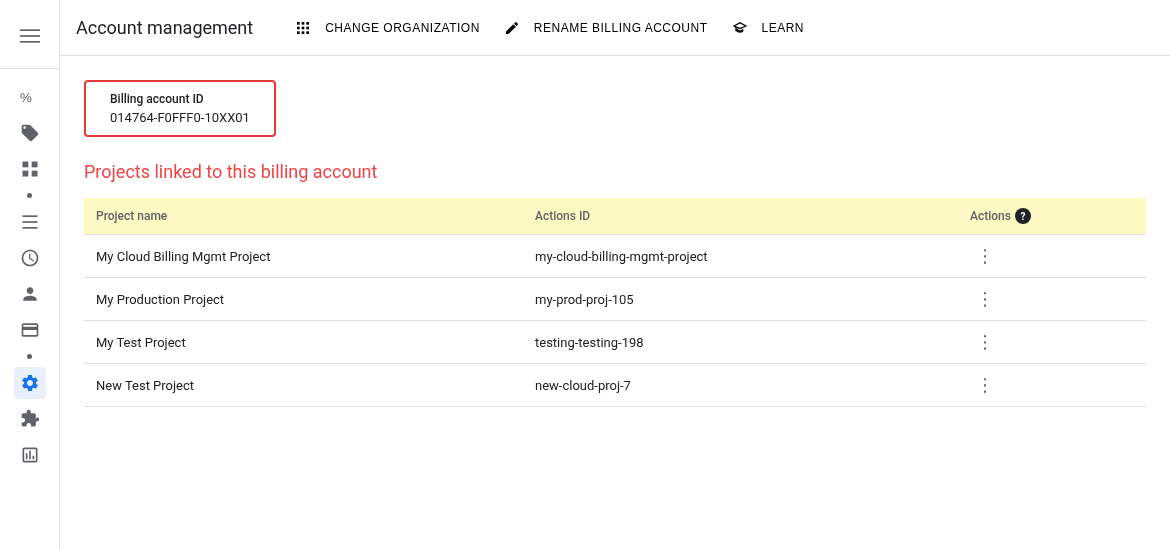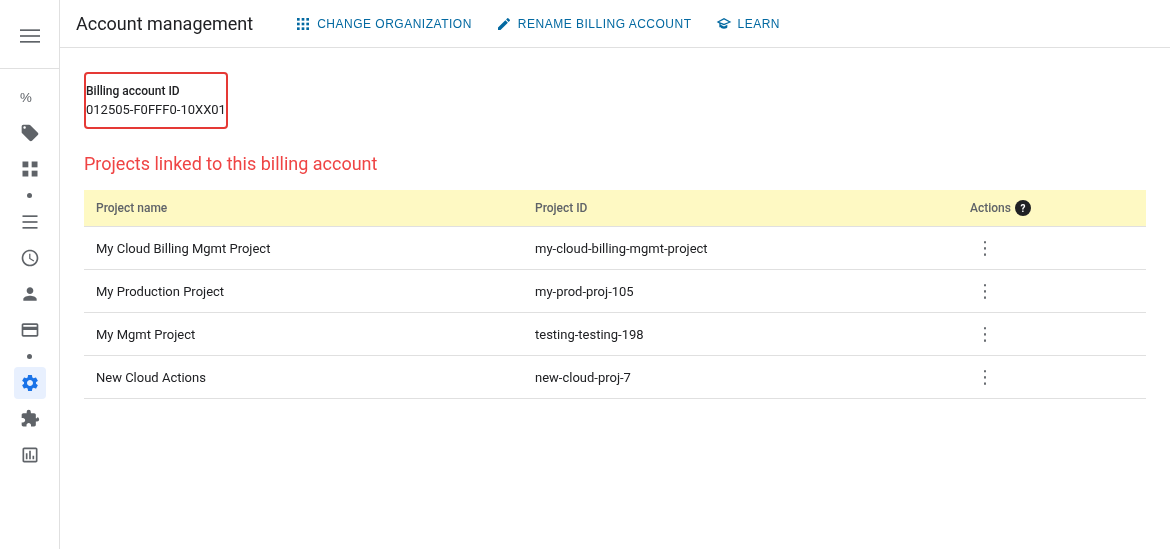--- a/index.html
+++ b/index.html
@@ -58,43 +58,43 @@
       display: flex;
       flex-direction: column;
       overflow: hidden;
     }
 
     
     .header {
       display: flex;
       align-items: center;
       padding: 0 16px;
-      height: 48px;
+      height: 56px;
       border-bottom: 1px solid #e0e0e0;
       flex-shrink: 0;
     }
     .header-title {
       font-size: 18px;
       font-weight: 400;
       color: #202124;
       margin-right: 32px;
       white-space: nowrap;
     }
     .header-actions {
       display: flex;
       align-items: center;
       gap: 4px;
       flex: 1;
     }
     .header-btn {
       display: flex;
       align-items: center;
-      gap: 6px;
+      gap: 14px;
       padding: 6px 10px;
-      color: #0369a1;
+      color: #000000;
       font-size: 12px;
       font-weight: 500;
       text-transform: uppercase;
       letter-spacing: 0.5px;
       cursor: pointer;
       border-radius: 4px;
       border: none;
       background: none;
       white-space: nowrap;
     }
@@ -116,21 +116,21 @@
     .content {
       flex: 1;
       padding: 24px 24px;
       overflow-y: auto;
     }
 
     
     .billing-card {
       border: 2px solid #e53935;
       border-radius: 4px;
-      padding: 10px 0;
+      padding: 10px 24px;
       display: inline-block;
       margin-bottom: 24px;
     }
     .billing-card-label {
       font-size: 12px;
       font-weight: 500;
       color: #202124;
       margin-bottom: 4px;
     }
     .billing-card-value {
@@ -307,32 +307,32 @@
       </button>
 
     </div>
   </header>
 
   <div class="content">
 
     
     <div class="billing-card">
       <div class="billing-card-label">Billing account ID</div>
-      <div class="billing-card-value">012505-F0FFF0-10XX01</div>
+      <div class="billing-card-value">014764-F0FFF0-10XX01</div>
     </div>
 
     
     <h2 class="section-title">Projects linked to this billing account</h2>
 
     
     <table class="projects-table">
       <thead>
         <tr>
           <th>Project name</th>
-          <th>Project ID</th>
+          <th>Actions ID</th>
           <th>
             <div class="actions-header">
               <span>Actions</span>
               <span class="help-icon">?</span>
             </div>
           </th>
         </tr>
       </thead>
       <tbody id="projects-tbody">
 
@@ -344,28 +344,28 @@
     </td>
   </tr>
           <tr>
     <td>My Production Project</td>
     <td>my-prod-proj-105</td>
     <td>
       <button class="more-btn" title="More actions">⋮</button>
     </td>
   </tr>
           <tr>
-    <td>My Mgmt Project</td>
+    <td>My Test Project</td>
     <td>testing-testing-198</td>
     <td>
       <button class="more-btn" title="More actions">⋮</button>
     </td>
   </tr>
           <tr>
-    <td>New Cloud Actions</td>
+    <td>New Test Project</td>
     <td>new-cloud-proj-7</td>
     <td>
       <button class="more-btn" title="More actions">⋮</button>
     </td>
   </tr>
         </tbody>
     </table>
   </div>
 </div>
 

